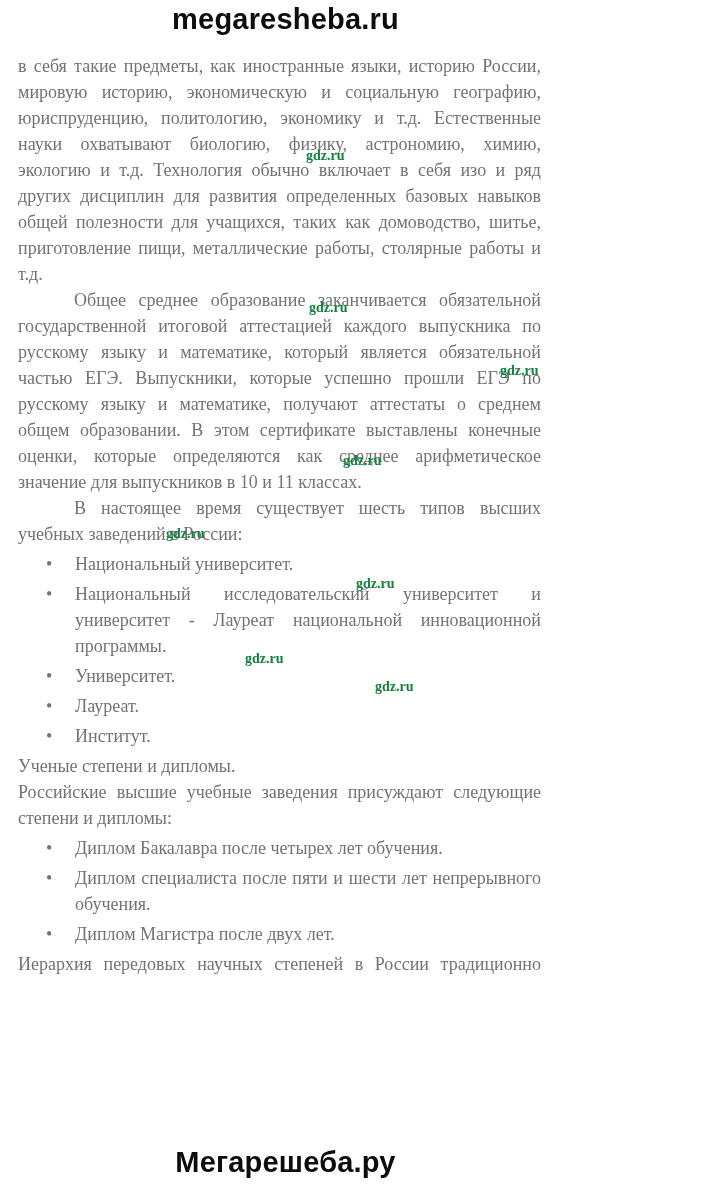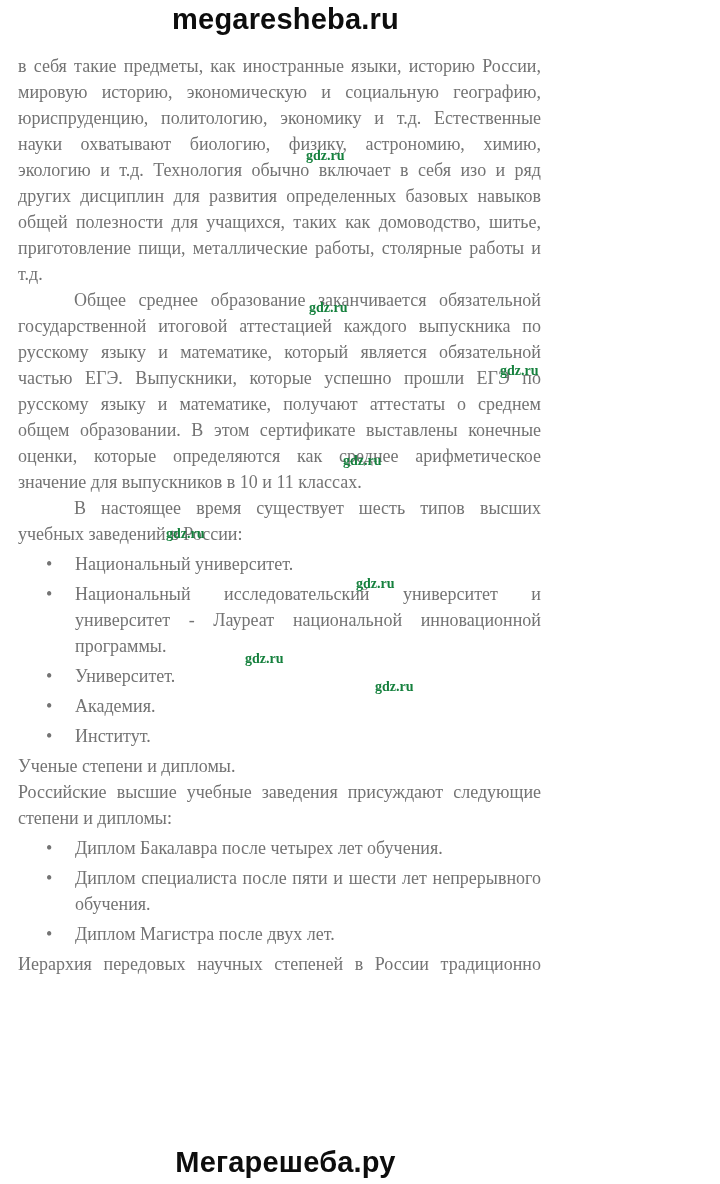--- a/index.html
+++ b/index.html
@@ -79,21 +79,21 @@
 
     <p class="para indent">Общее среднее образование заканчивается обязательной государственной итоговой аттестацией каждого выпускника по русскому языку и математике, который является обязательной частью ЕГЭ. Выпускники, которые успешно прошли ЕГЭ по русскому языку и математике, получают аттестаты о среднем общем образовании. В этом сертификате выставлены конечные оценки, которые определяются как среднее арифметическое значение для выпускников в 10 и 11 классах.</p>
 
 
     <p class="para indent">В настоящее время существует шесть типов высших учебных заведений в России:</p>
 
     <ul class="doc-list">
       <li>Национальный университет.</li>
       <li>Национальный исследовательский университет и университет - Лауреат национальной инновационной программы.</li>
       <li>Университет.</li>
-      <li>Академия.</li>
+      <li>Лауреат.</li>
       <li>Институт.</li>
     </ul>
 
     <p class="para section-gap">Ученые степени и дипломы.</p>
 
     <p class="para">Российские высшие учебные заведения присуждают следующие степени и дипломы:</p>
 
     <ul class="doc-list">
       <li>Диплом Бакалавра после четырех лет обучения.</li>
       <li>Диплом специалиста после пяти и шести лет непрерывного обучения.</li>

